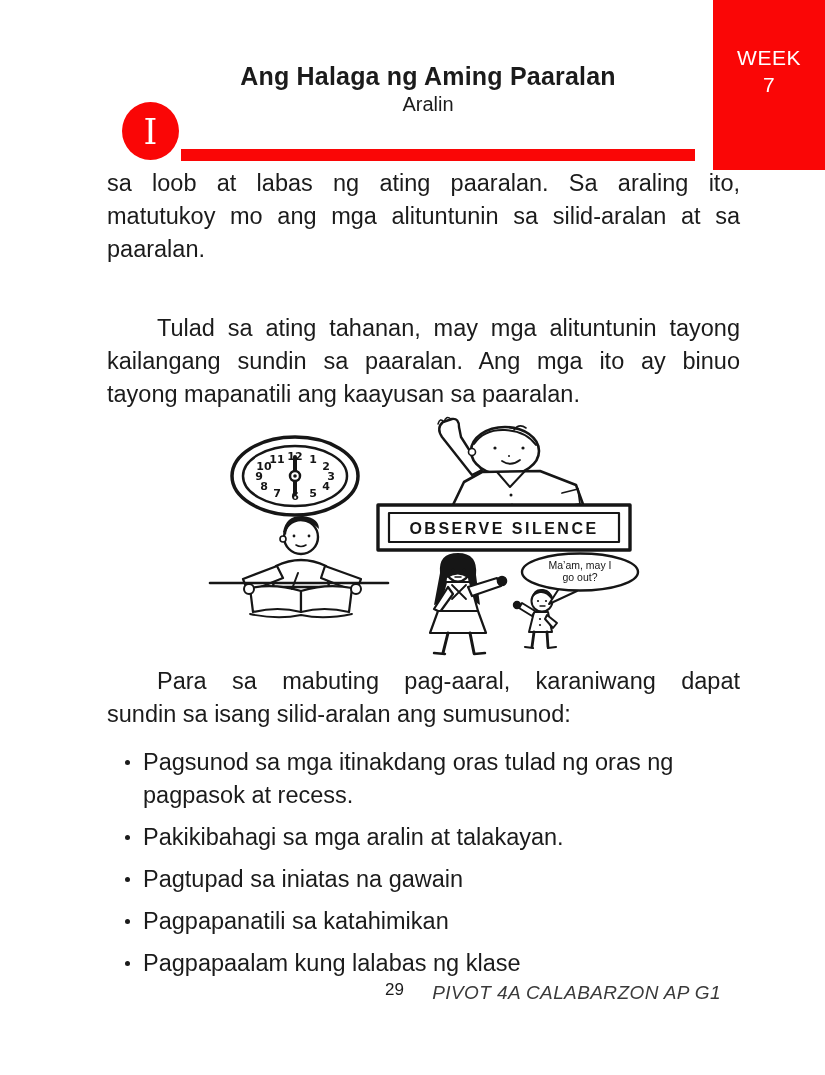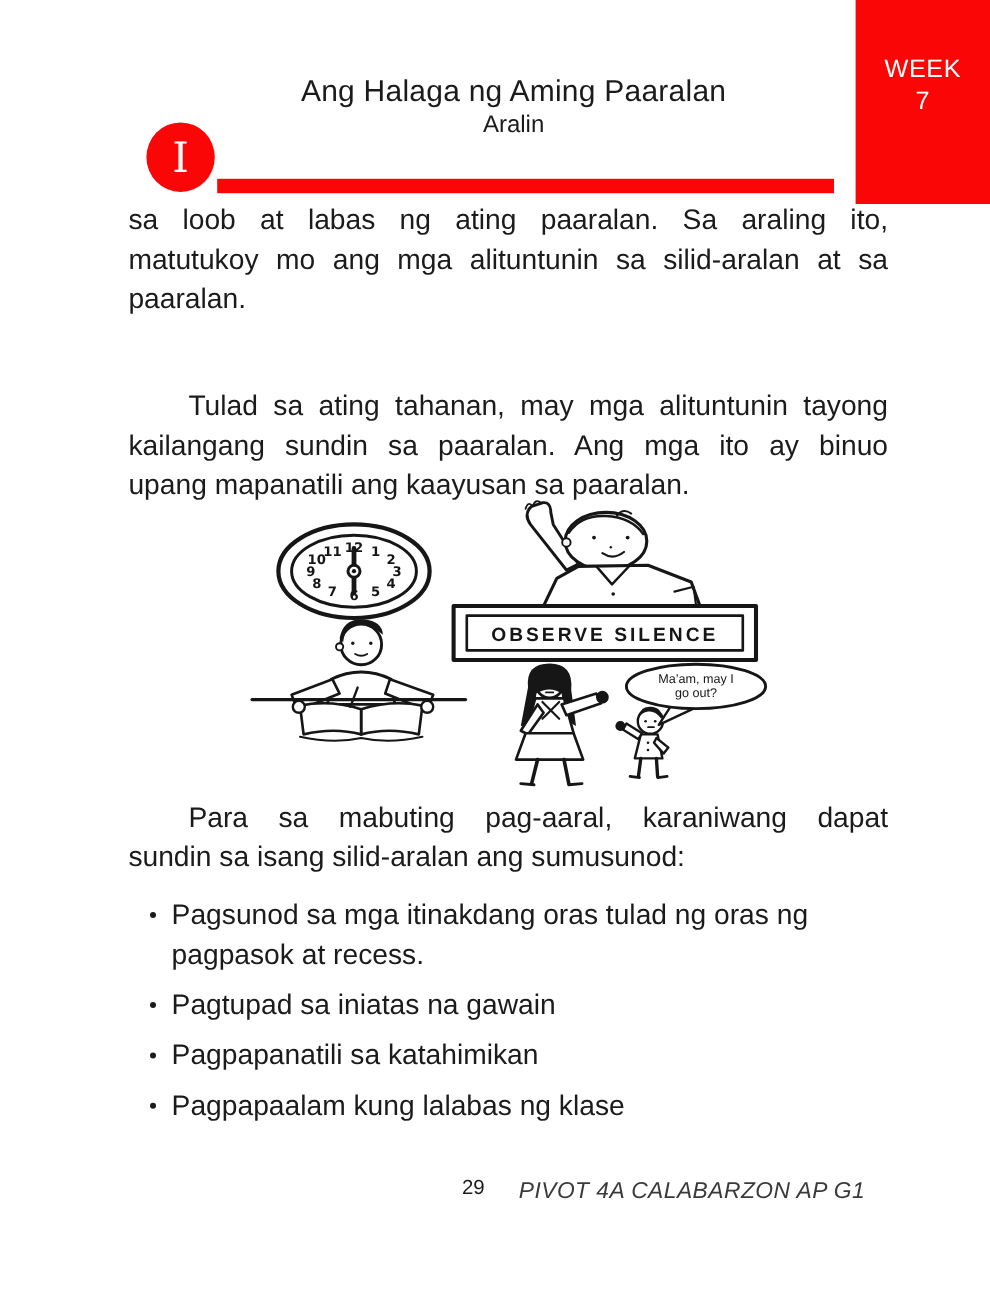--- a/index.html
+++ b/index.html
@@ -9,21 +9,21 @@
     font-family:"Liberation Sans",sans-serif;color:var(--ink);
     overflow:hidden;
   }
   .week-badge{
     position:absolute;left:713px;top:0;width:112px;height:170px;
     background:var(--red);color:#ffffff;text-align:center;
     padding-top:44px;box-sizing:border-box;
     font-size:21px;line-height:27px;letter-spacing:0.5px;
   }
   .header{position:absolute;left:123px;top:62px;width:610px;text-align:center;}
-  .title{font-size:25px;font-weight:normal;letter-spacing:0.2px;}
+  .title{font-size:25px;font-weight:bold;letter-spacing:0.2px;}
   .subtitle{font-size:20px;margin-top:2px;}
   .section-circle{
     position:absolute;left:122px;top:102px;width:57px;height:58px;
     background:var(--red);border-radius:50%;
     display:flex;align-items:center;justify-content:center;
   }
   .section-circle span{
     color:#fff;font-family:"DejaVu Serif",serif;font-size:35px;line-height:1;
     margin-top:2px;
   }
@@ -69,24 +69,24 @@
   <span>I</span>
 </div>
 <div class="red-bar"></div>
 
 <div class="para" style="top:167px;">
   <div class="pl">sa loob at labas ng ating paaralan. Sa araling ito,</div>
   <div class="pl">matutukoy mo ang mga alituntunin sa silid-aralan at sa</div>
   <div class="pl last">paaralan.</div>
 </div>
 
-<div class="para" style="top:322px;">
+<div class="para" style="top:312px;">
   <div class="pl first">Tulad sa ating tahanan, may mga alituntunin tayong</div>
   <div class="pl">kailangang sundin sa paaralan. Ang mga ito ay binuo</div>
-  <div class="pl last">upang mapanatili ang kaayusan sa paaralan.</div>
+  <div class="pl last">tayong mapanatili ang kaayusan sa paaralan.</div>
 </div>
 
 <div class="illustration">
   <svg width="460" height="250" viewBox="0 0 460 250" fill="none" stroke="#161616">
 
     <g>
       <ellipse cx="115" cy="61" rx="63" ry="39" fill="#fff" stroke-width="3.5"></ellipse>
       <ellipse cx="115" cy="61" rx="52" ry="30" fill="#fff" stroke-width="2.5"></ellipse>
       <g fill="#161616" stroke="none" text-anchor="middle">
         <text class="clock-num" x="115" y="45">12</text>
@@ -199,19 +199,20 @@
   </svg>
 </div>
 
 <div class="para" style="top:665px;">
   <div class="pl first">Para sa mabuting pag-aaral, karaniwang dapat</div>
   <div class="pl last">sundin sa isang silid-aralan ang sumusunod:</div>
 </div>
 
 <ul class="bullets">
   <li><span class="dot"></span><span>Pagsunod sa mga itinakdang oras tulad ng oras ng pagpasok at recess.</span></li>
+  <li><span class="dot"></span><span>Pakikibahagi sa mga aralin at talakayan.</span></li>
   <li><span class="dot"></span><span>Pagtupad sa iniatas na gawain</span></li>
   <li><span class="dot"></span><span>Pagpapanatili sa katahimikan</span></li>
   <li><span class="dot"></span><span>Pagpapaalam kung lalabas ng klase</span></li>
 </ul>
 
 <div class="footer-page">29</div>
 <div class="footer-source">PIVOT 4A CALABARZON AP G1</div>
 
 </body></html>

